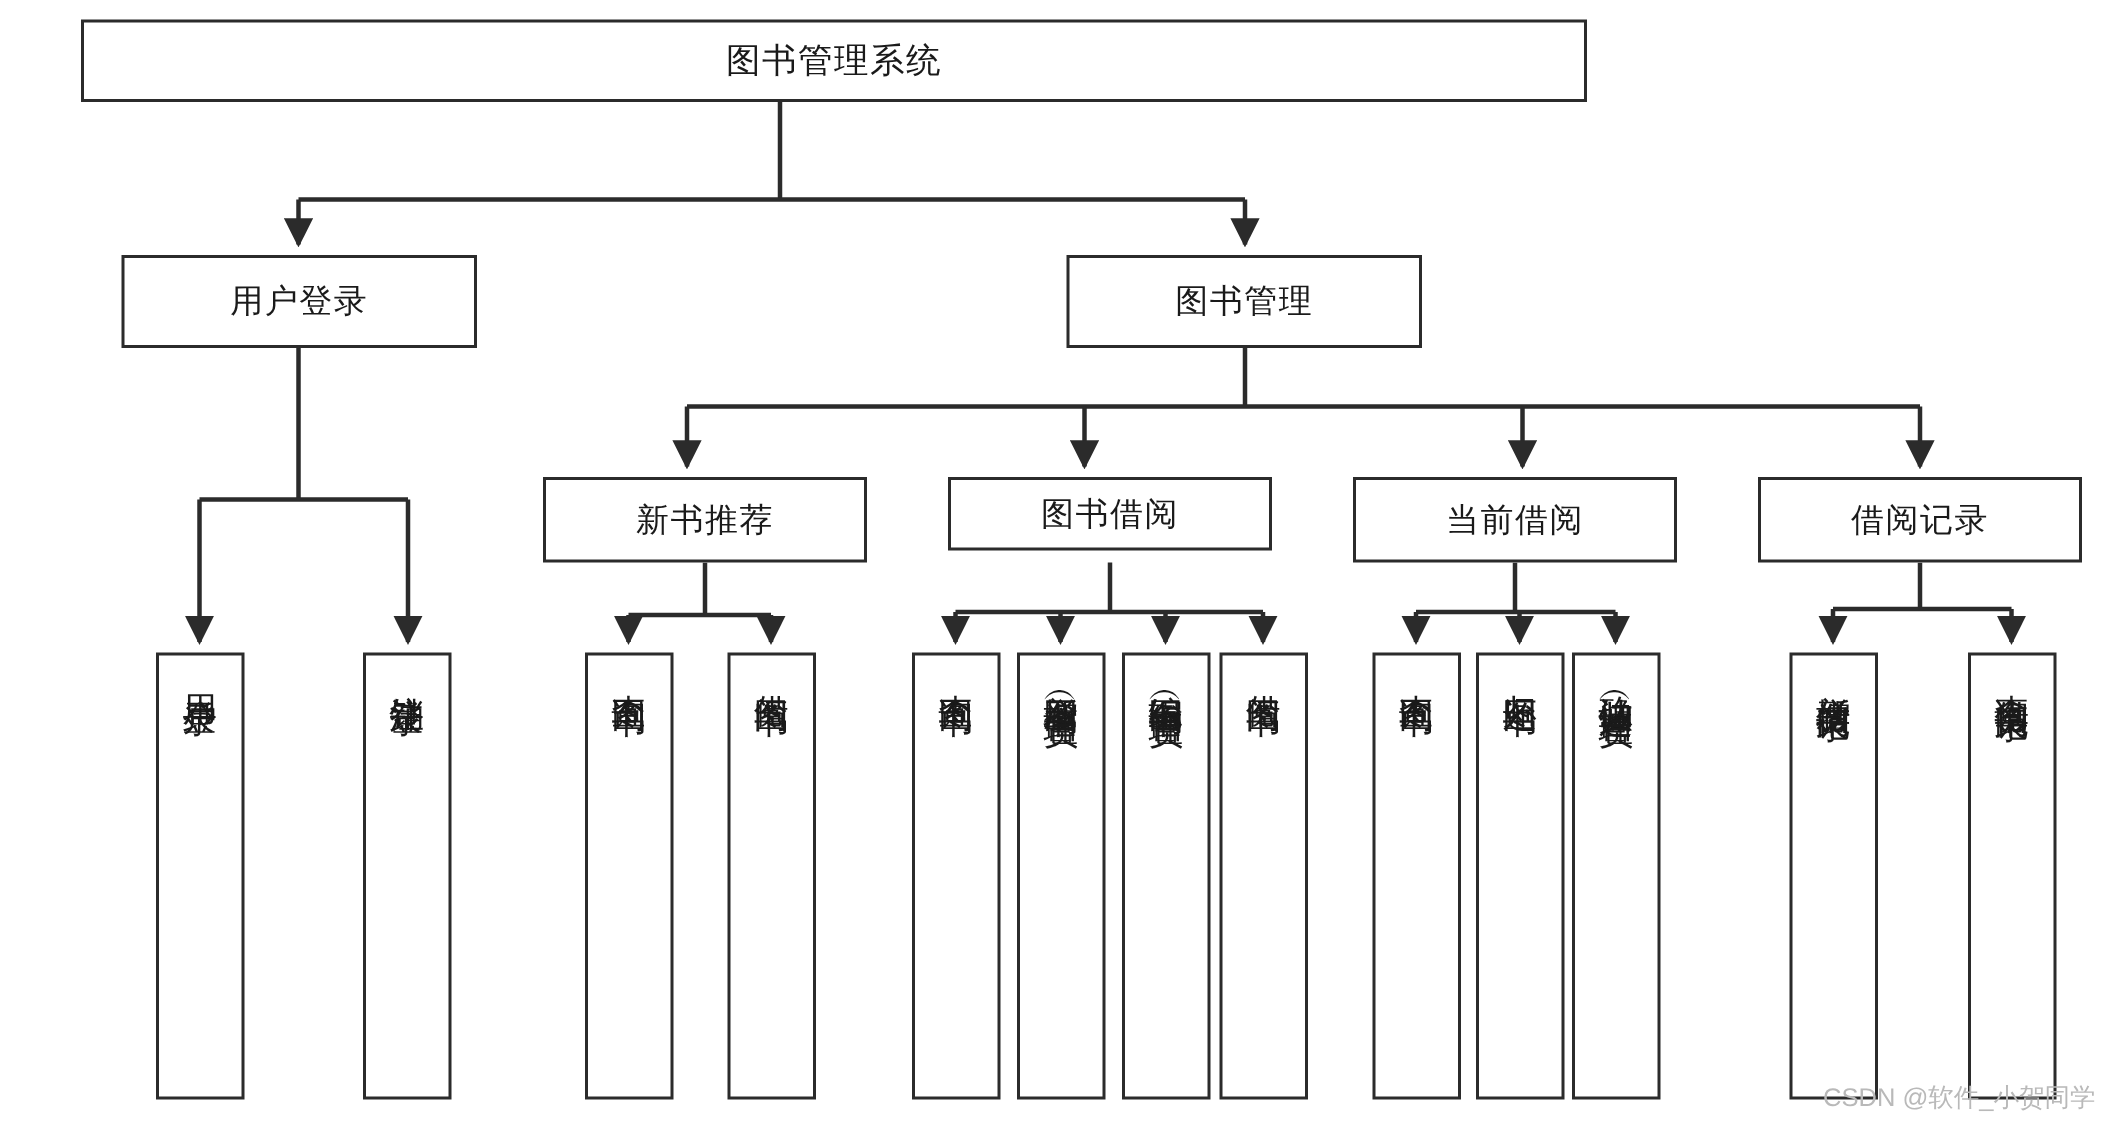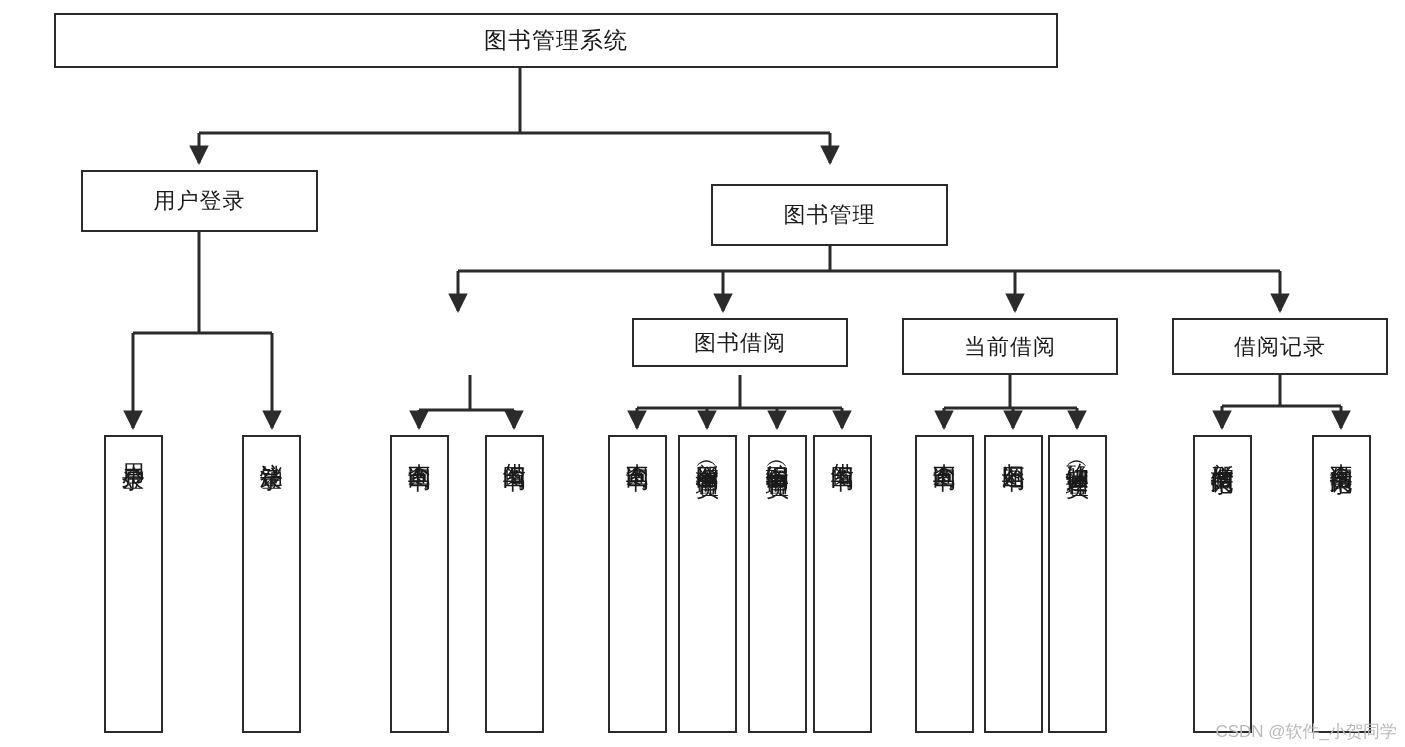--- a/index.html
+++ b/index.html
@@ -132,24 +132,27 @@
   </svg>
 
   <div class="node root horiz" style="left:18px; top:13px; width:1004px; height:55px;margin-left:36px;">
     <span class="label">图书管理系统</span>
   </div>
 
   <div class="node horiz" style="left:81px; top:170px; width:237px; height:62px;">
     <span class="label">用户登录</span>
   </div>
 
-  <div class="node horiz" style="left:711px; top:184px; width:237px; height:62px;">
+  <div class="node horiz" style="left:711px; top:170px; width:237px; height:62px;">
     <span class="label">图书管理</span>
   </div>
 
+  <div class="node horiz" style="left:362px; top:318px; width:216px; height:57px;">
+    <span class="label">新书推荐</span>
+  </div>
 
   <div class="node horiz" style="left:632px; top:318px; width:216px; height:49px;">
     <span class="label">图书借阅</span>
   </div>
 
   <div class="node horiz" style="left:902px; top:318px; width:216px; height:57px;align-items:center;">
     <span class="label">当前借阅</span>
   </div>
 
   <div class="node horiz" style="left:1172px; top:318px; width:216px; height:57px;">

